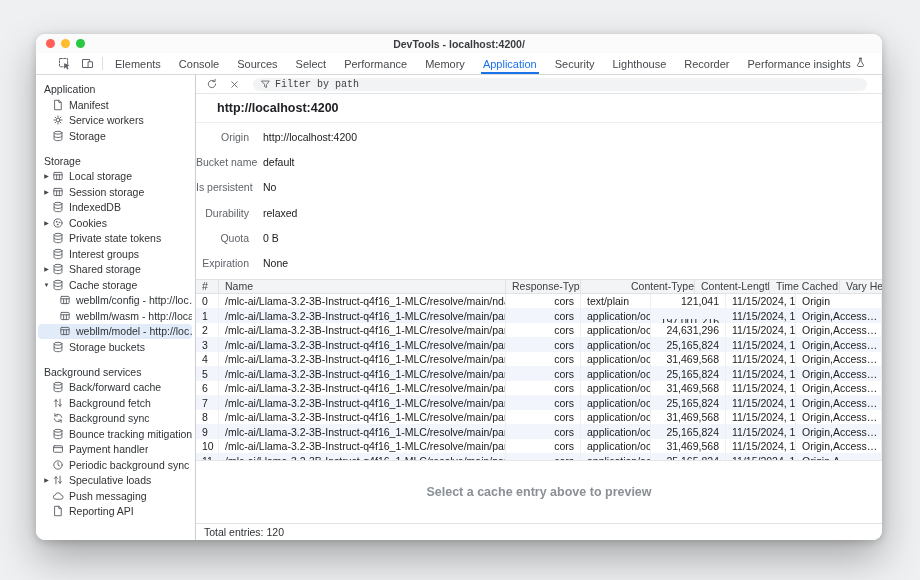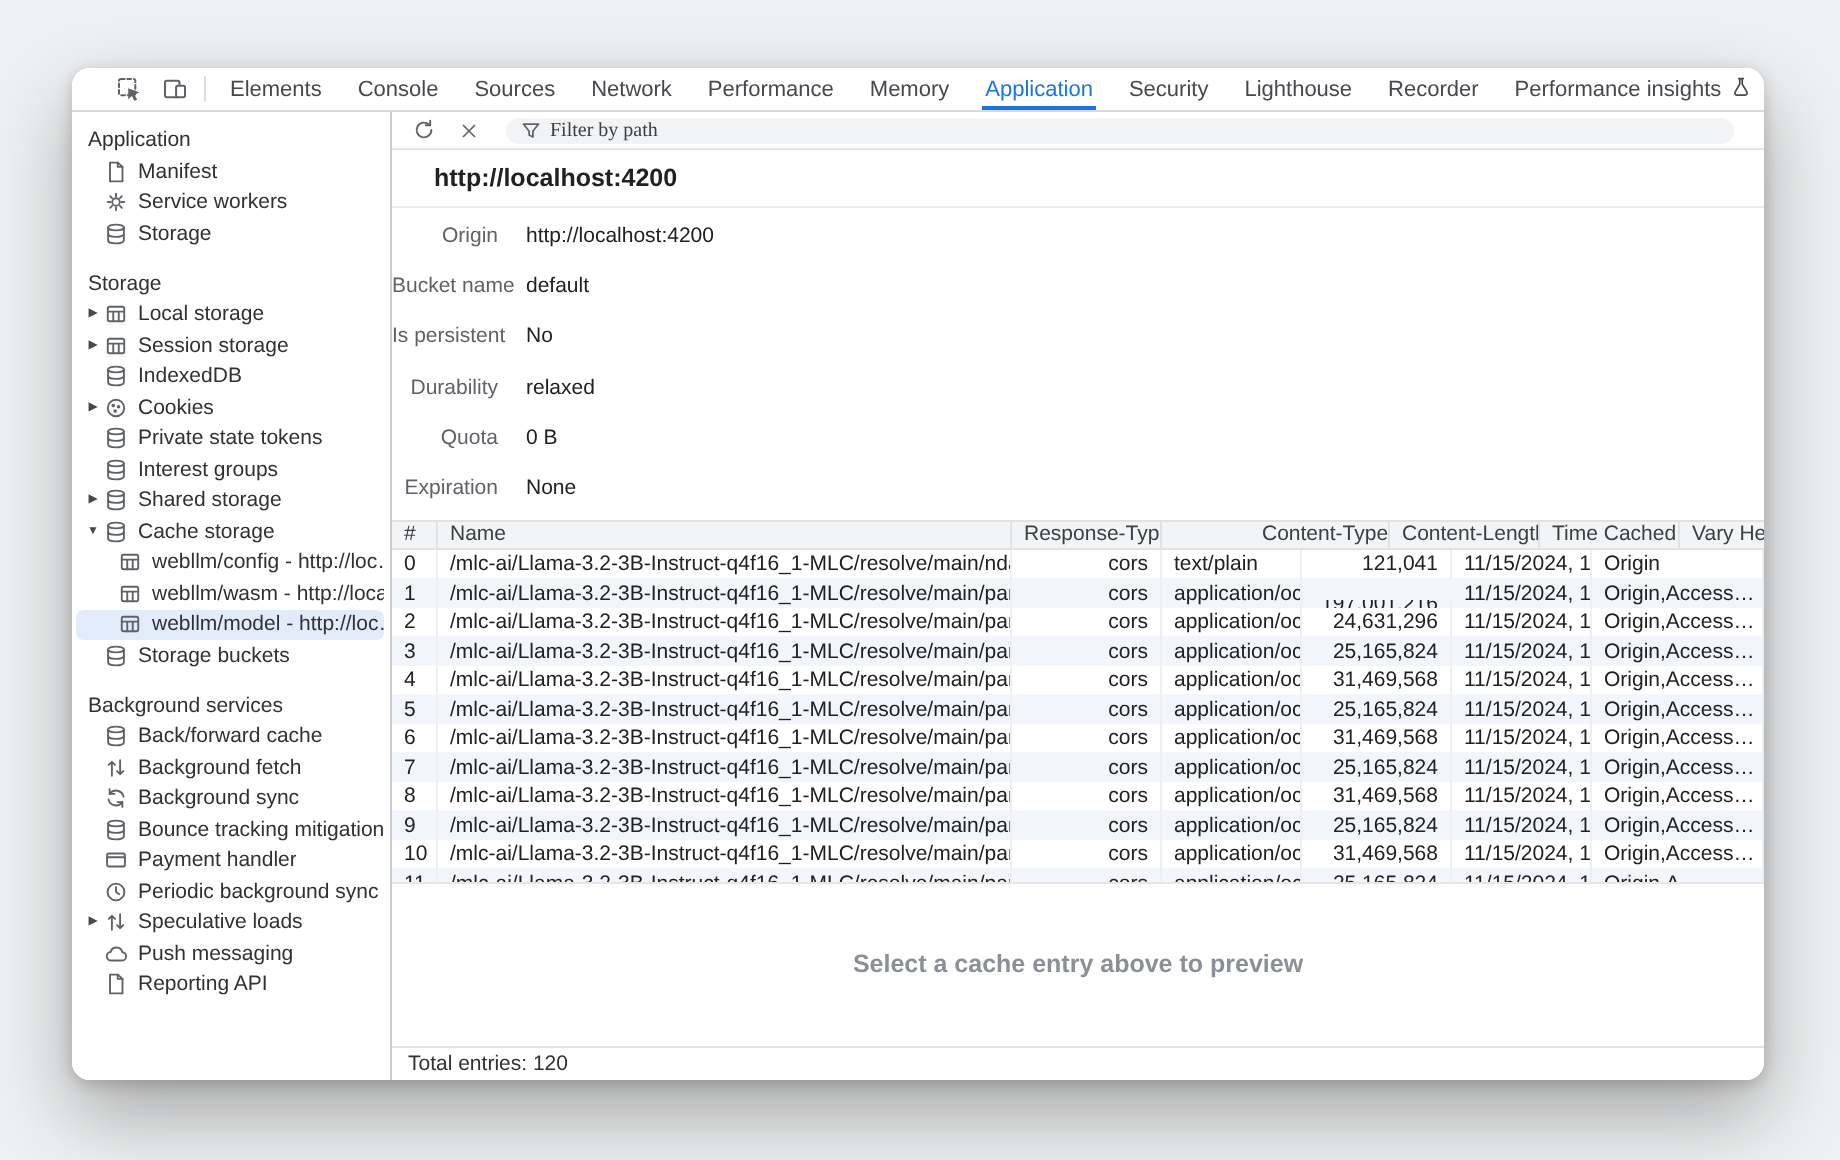--- a/index.html
+++ b/index.html
@@ -30,21 +30,21 @@
   .side-item{height:15.5px;display:flex;align-items:center;padding-left:3px;margin:0 3px 0 2px;border-radius:4px;}
   .side-item .arrow{width:11px;font-size:6px;color:#45494d;text-align:center;flex:none;line-height:1;}
   .side-item.child{padding-left:21px;}
   .side-item .icon{display:flex;margin-right:5px;color:#5f6368;flex:none;}
   .side-label{white-space:nowrap;overflow:hidden;}
   .side-item.selected{background:#e2ebfa;}
   .main{flex:1;display:flex;flex-direction:column;min-width:0;background:#fff;}
   .toolbar{height:19px;border-bottom:1px solid #e4e6e8;display:flex;align-items:center;padding:0 5px;flex:none;gap:1px;}
   .tbtn{display:flex;align-items:center;padding:0 5px;color:#5f6368;}
   .filter{flex:1;height:13px;background:#f1f3f4;border-radius:7px;margin:0 10px 0 7px;display:flex;align-items:center;padding:0 7px;gap:4px;color:#5f6368;}
-  .filter input{border:none;background:transparent;outline:none;font-size:10px;flex:1;color:#202124;font-family:Liberation Serif, serif;padding:0;}
+  .filter input{border:none;background:transparent;outline:none;font-size:10px;flex:1;color:#202124;font-family:Liberation Mono, monospace;padding:0;}
   .filter input::placeholder{color:#3c4043;opacity:1;}
   .origin-head{height:29px;display:flex;align-items:center;padding-left:21px;font-size:12.5px;font-weight:600;color:#202124;border-bottom:1px solid #ececec;flex:none;}
   .meta{flex:none;padding-top:1px;}
   .meta-row{height:25.3px;display:flex;align-items:center;font-size:10.5px;}
   .meta-label{width:53px;text-align:right;color:#5f6368;flex:none;white-space:nowrap;}
   .meta-value{margin-left:14px;color:#202124;white-space:nowrap;}
   .grid{flex:none;margin-top:3px;}
   .grid-header{height:15px;display:flex;background:#f3f4f6;border-top:1px solid #e0e2e4;border-bottom:1px solid #e0e2e4;font-size:10.5px;color:#3c4043;}
   .gcell{padding:0 6px;display:flex;align-items:center;border-right:1px solid #e0e2e4;overflow:hidden;white-space:nowrap;flex:none;}
   .gcell.right{justify-content:flex-end;}
@@ -56,20 +56,28 @@
   .preview{flex:1;border-top:1px solid #e4e6e8;display:flex;align-items:center;justify-content:center;
            color:#8a9095;font-weight:700;font-size:12.5px;}
   .statusbar{height:17px;border-top:1px solid #e0e2e4;display:flex;align-items:center;padding-left:8px;font-size:10.5px;color:#2f3235;flex:none;}
 </style>
 </head>
 <body>
 
 <div class="stage">
   <div class="window">
 
+    <div class="titlebar">
+      <div class="traffic">
+        <span class="light" style="background: rgb(255, 95, 87);"></span>
+        <span class="light" style="background: rgb(254, 188, 46);"></span>
+        <span class="light" style="background: rgb(40, 200, 64);"></span>
+      </div>
+      <div class="win-title">DevTools - localhost:4200/</div>
+    </div>
 
     <div class="tabbar">
       <span class="tool-ic" id="ic-inspect">
           <svg viewBox="0 0 14 14" width="13" height="13" fill="none" stroke="currentColor" stroke-width="1.1" stroke-linecap="round" stroke-linejoin="round">
             <rect x="1.6" y="1.6" width="8.8" height="8.8" rx="1" stroke-dasharray="2 1.5"></rect>
             <path fill="currentColor" stroke="none" d="M6.6 6.6l6 2.3-2.7 1.1 1.5 2.7-1.5.8-1.4-2.8-1.9 2z"></path>
           </svg>
         </span>
       <span class="tool-ic" id="ic-devices">
           <svg viewBox="0 0 14 14" width="13" height="13" fill="none" stroke="currentColor" stroke-width="1.1" stroke-linecap="round" stroke-linejoin="round">
@@ -82,21 +90,21 @@
           <div class="tab">
             <span class="tab-label">Elements</span>
           </div>
           <div class="tab">
             <span class="tab-label">Console</span>
           </div>
           <div class="tab">
             <span class="tab-label">Sources</span>
           </div>
           <div class="tab">
-            <span class="tab-label">Network</span>
+            <span class="tab-label">Select</span>
           </div>
           <div class="tab">
             <span class="tab-label">Performance</span>
           </div>
           <div class="tab">
             <span class="tab-label">Memory</span>
           </div>
           <div class="tab active">
             <span class="tab-label">Application</span>
           </div>

